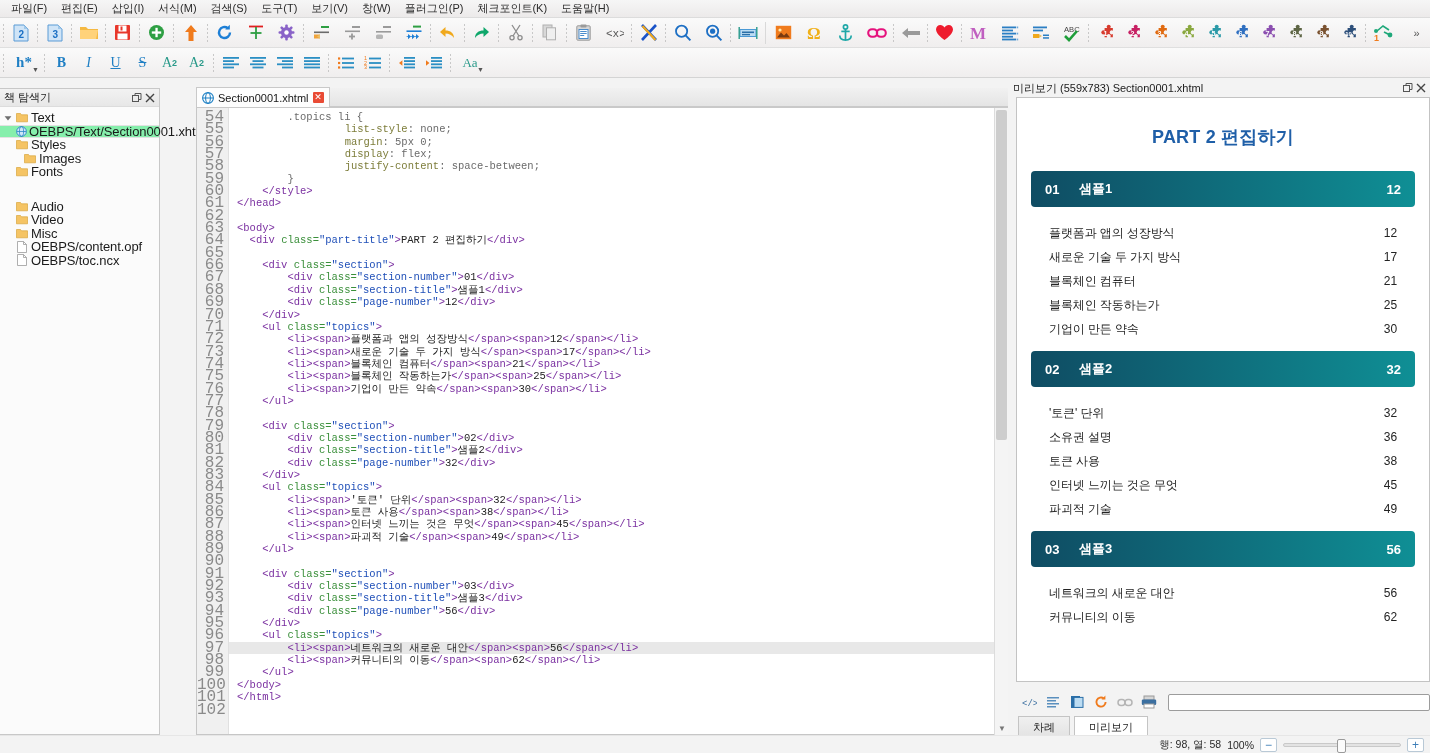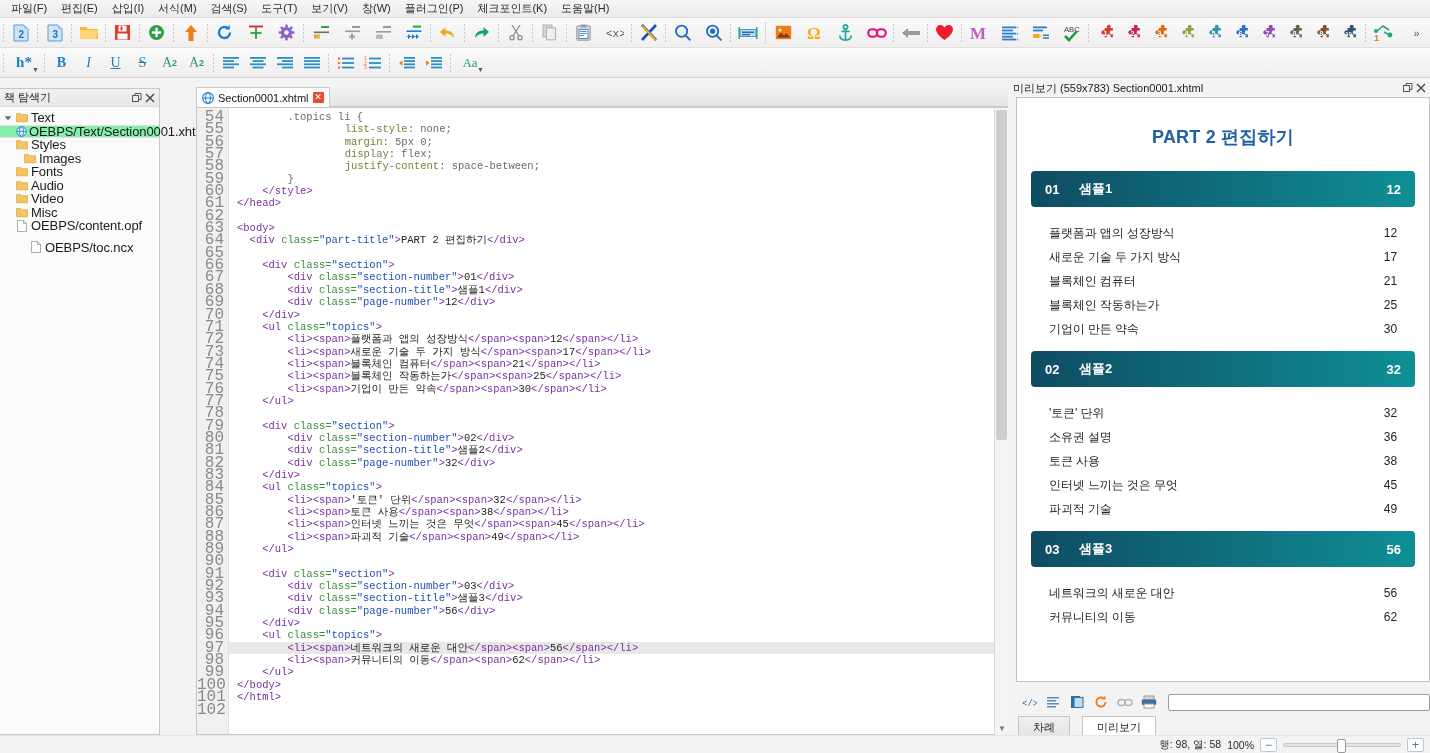--- a/index.html
+++ b/index.html
@@ -160,21 +160,21 @@
   .prev-tools {
     position: absolute; top: 612px; left: 8px; width: 412px; height: 22px;
     display: flex; align-items: center; gap: 2px;
   }
   .pt-btn { width: 22px; height: 20px; display:flex; align-items:center;
             justify-content:center; cursor: default; }
   .pt-input {
     flex: 1; height: 17px; margin-left: 6px; background: #fff;
     border: 1px solid #9c9c9c; border-radius: 2px;
   }
-  .prev-tabs { position: absolute; top: 637px; left: 8px; display: flex; gap: 12px; }
+  .prev-tabs { position: absolute; top: 637px; left: 8px; display: flex; gap: 4px; }
   .ptab {
     font-size: 11px; padding: 3px 14px; border: 1px solid #c4c4c4;
     background: linear-gradient(to bottom,#f0f0f0,#e2e2e2); color: #1b1b1b; cursor: default;
   }
   .ptab.active { background: #fff; border-bottom-color: #fff; }
 
   
   .statusbar {
     position: absolute; bottom: 0; left: 0; width: 1430px; height: 18px;
     background: #f3f3f3; display: flex; align-items: center;
@@ -803,21 +803,21 @@
           </div>
           <div class="tree-row" style="padding-left: 2px;">
             <span class="tw"></span>
             <span class="ic">
               <svg width="12" height="11" viewBox="0 0 12 11">
                 <path d="M0.5 1.5h4l1 1.3h6v7h-11z" fill="#f5c464" stroke="#d9a63c" stroke-width=".7"></path>
               </svg>
             </span>
             <span class="tree-lbl">Fonts</span>
           </div>
-          <div class="tree-row" style="padding-left: 2px;">
+          <div class="tree-row" style="padding-left: 2px; margin-top: 21px;">
             <span class="tw"></span>
             <span class="ic">
               <svg width="12" height="11" viewBox="0 0 12 11">
                 <path d="M0.5 1.5h4l1 1.3h6v7h-11z" fill="#f5c464" stroke="#d9a63c" stroke-width=".7"></path>
               </svg>
             </span>
             <span class="tree-lbl">Audio</span>
           </div>
           <div class="tree-row" style="padding-left: 2px;">
             <span class="tw"></span>
@@ -840,21 +840,21 @@
           <div class="tree-row" style="padding-left: 2px;">
             <span class="tw"></span>
             <span class="ic">
               <svg width="10" height="12" viewBox="0 0 10 12">
                 <path d="M0.5 0.5h6l3 3v8h-9z" fill="#fff" stroke="#9a9a9a" stroke-width=".8"></path>
                 <path d="M6.5 0.5v3h3" fill="none" stroke="#9a9a9a" stroke-width=".8"></path>
               </svg>
             </span>
             <span class="tree-lbl">OEBPS/content.opf</span>
           </div>
-          <div class="tree-row" style="padding-left: 16px; margin-top: 8px;">
+          <div class="tree-row" style="padding-left: 2px;">
             <span class="tw"></span>
             <span class="ic">
               <svg width="10" height="12" viewBox="0 0 10 12">
                 <path d="M0.5 0.5h6l3 3v8h-9z" fill="#fff" stroke="#9a9a9a" stroke-width=".8"></path>
                 <path d="M6.5 0.5v3h3" fill="none" stroke="#9a9a9a" stroke-width=".8"></path>
               </svg>
             </span>
             <span class="tree-lbl">OEBPS/toc.ncx</span>
           </div>
         </div>

